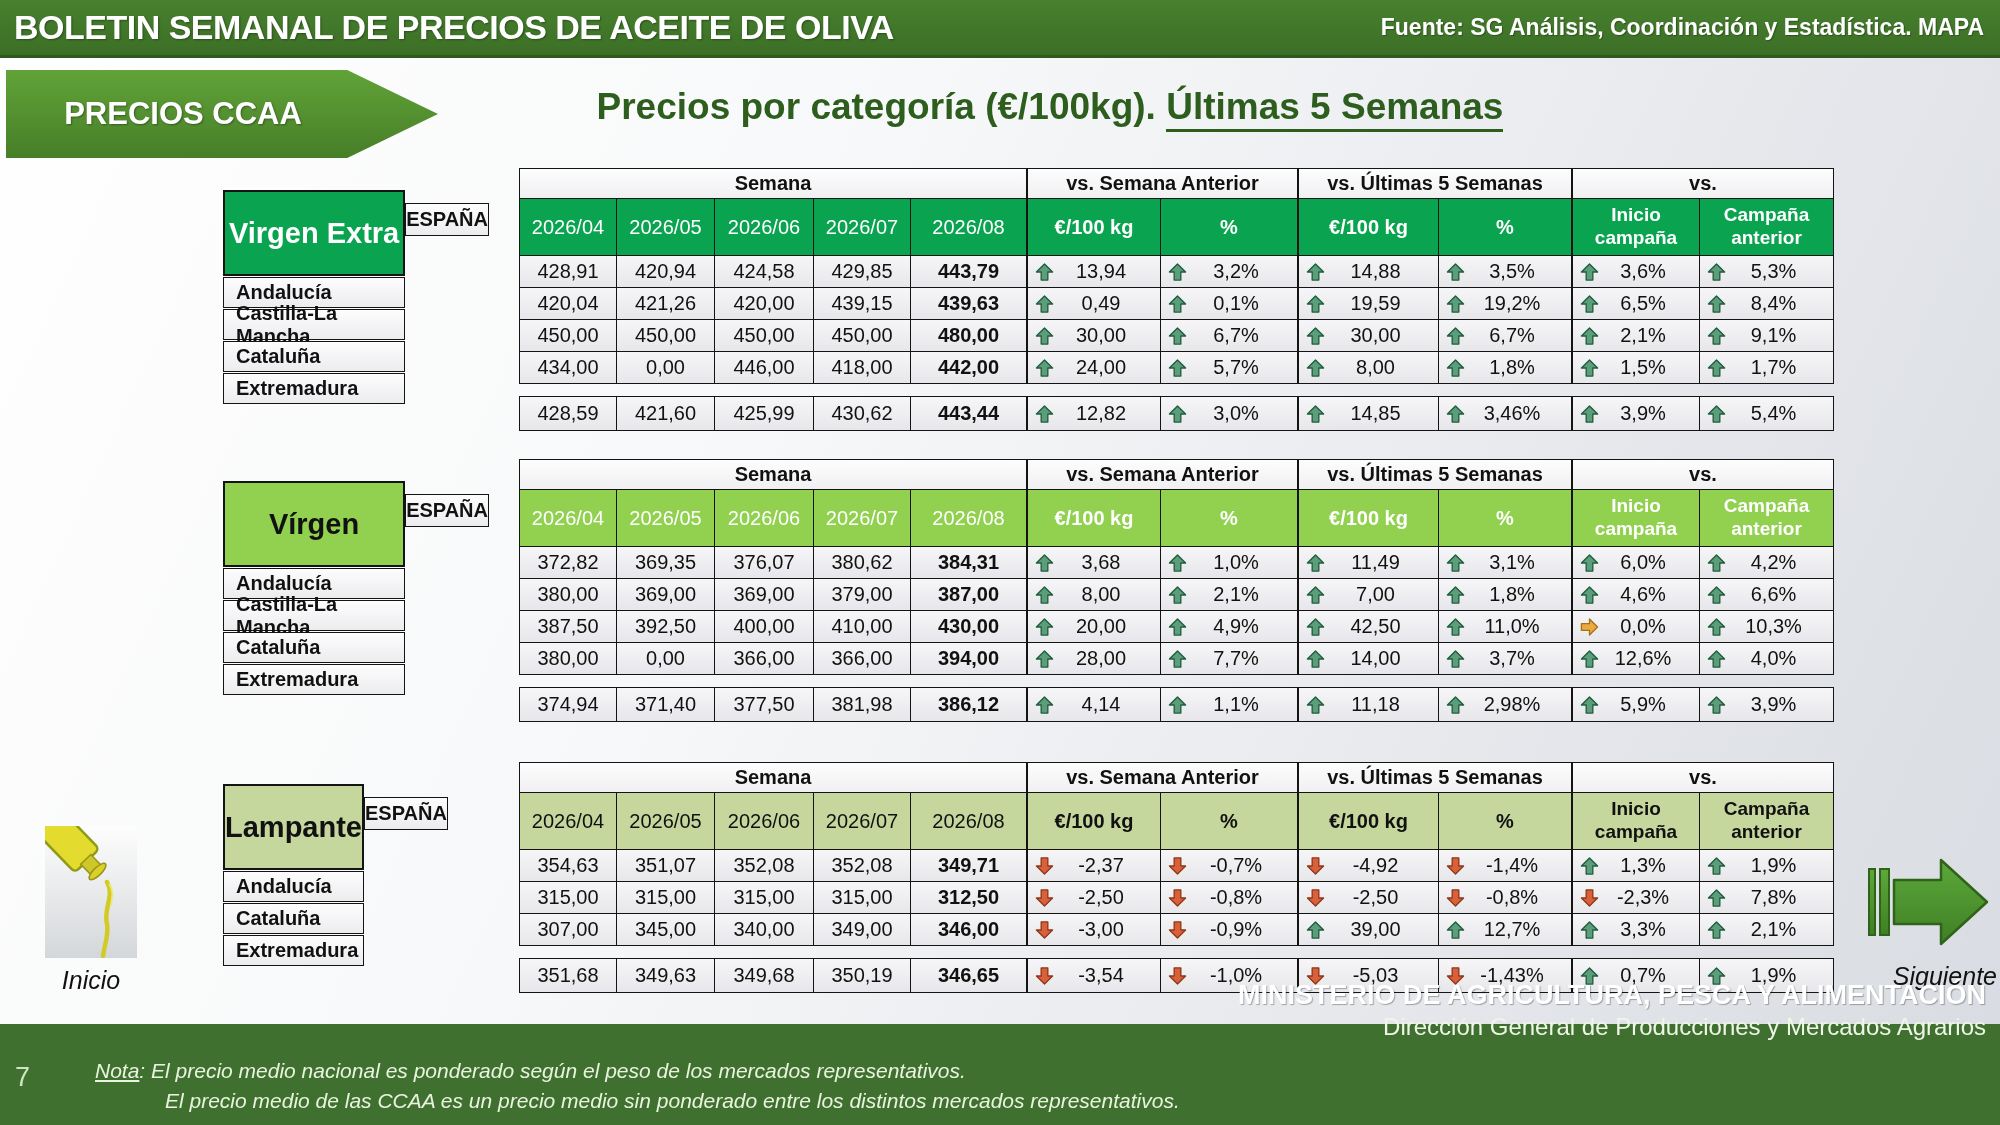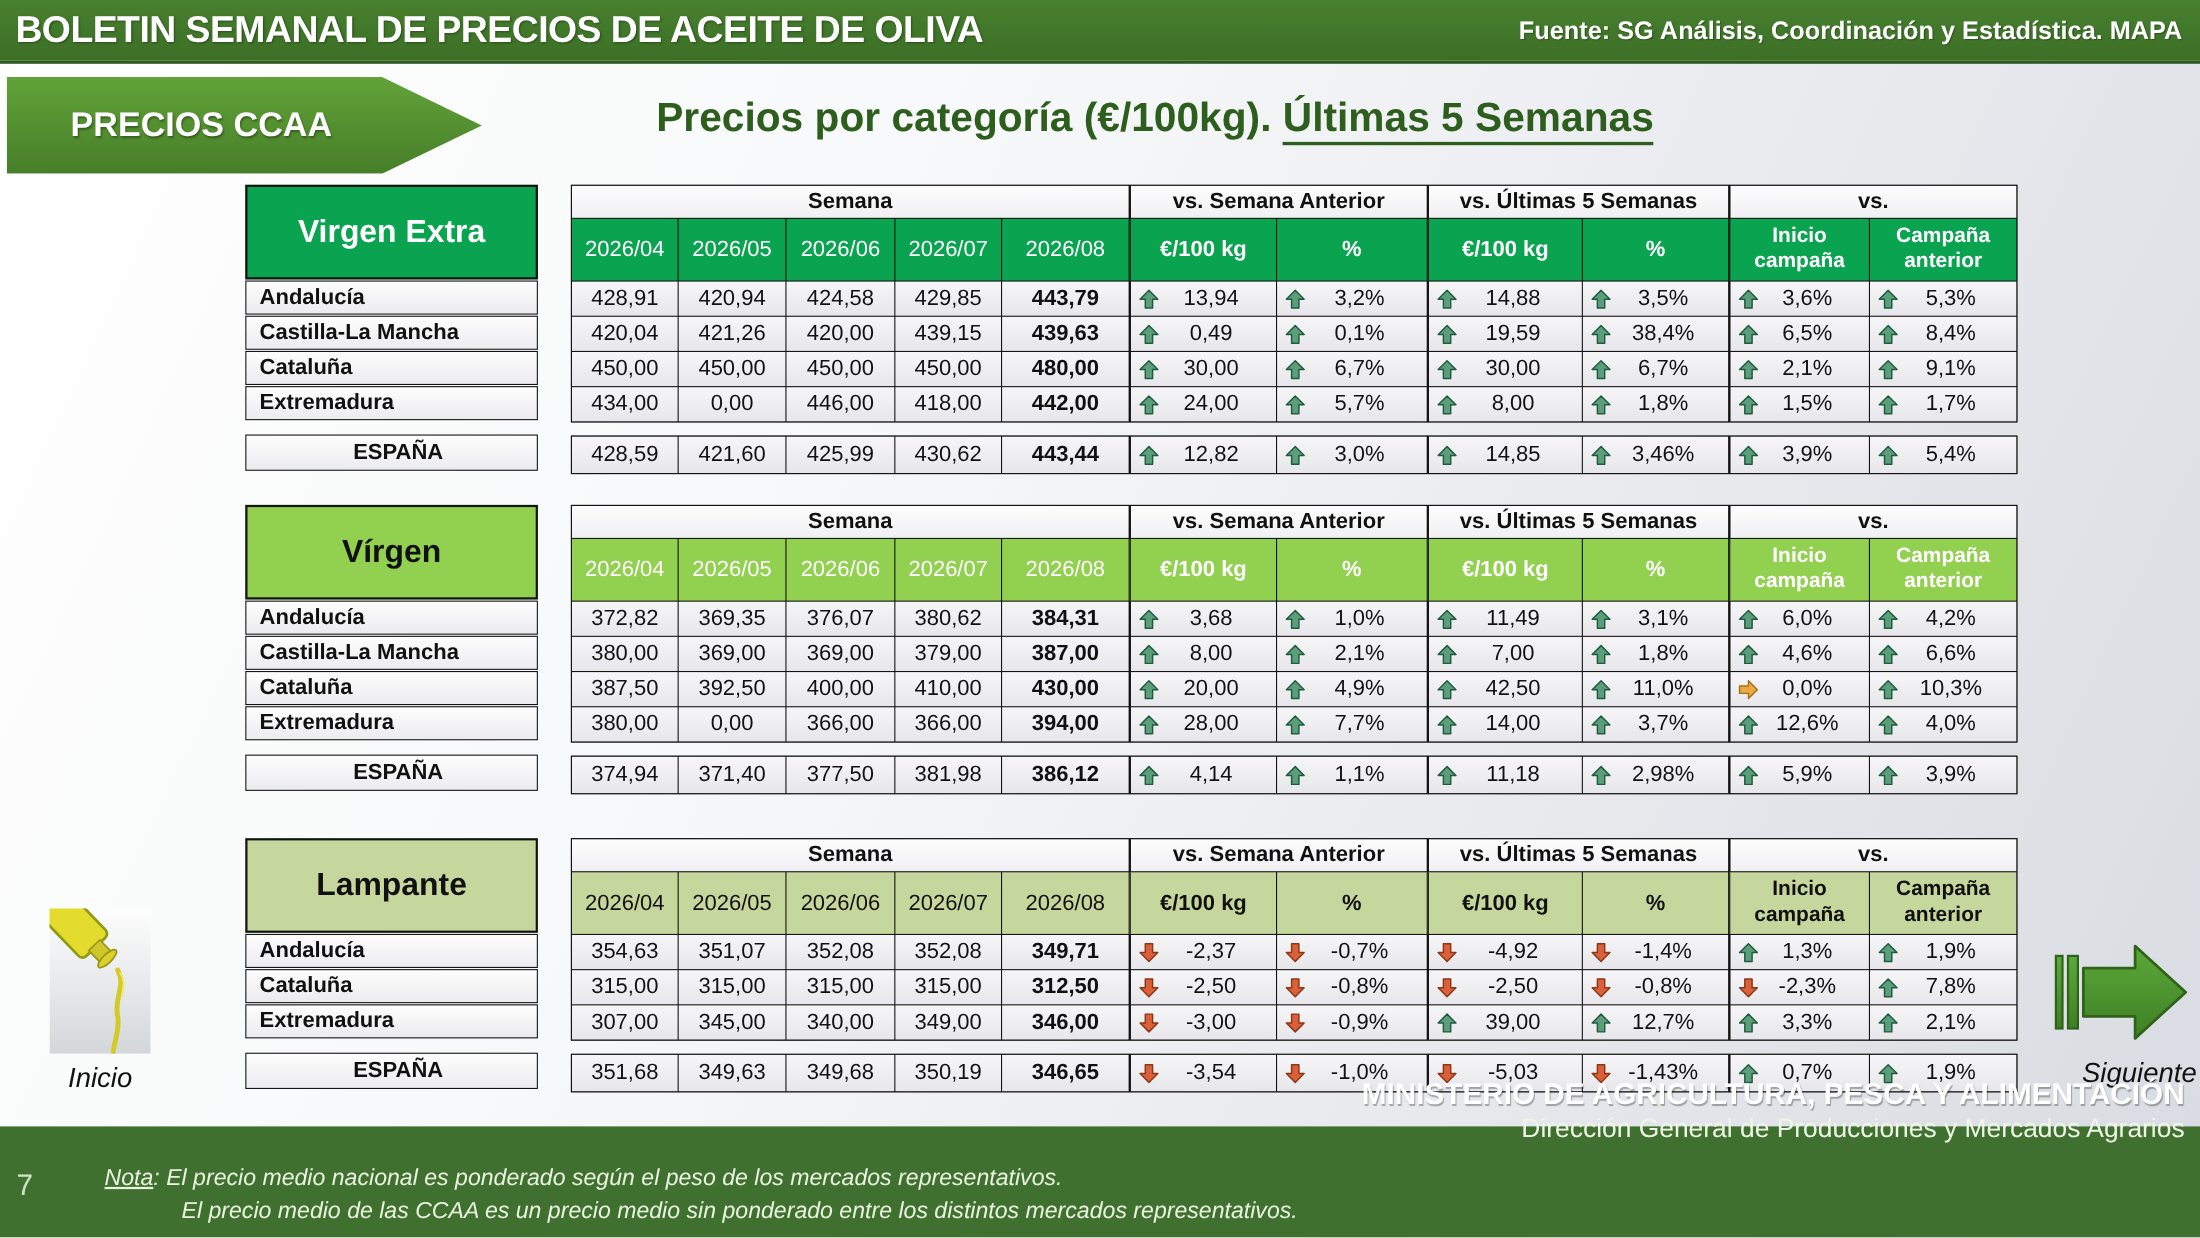--- a/index.html
+++ b/index.html
@@ -25,28 +25,28 @@
     display:flex;align-items:center;justify-content:center;
   }
   .banner span{color:#fff;font-weight:bold;font-size:31px;padding-right:78px;text-shadow:1px 1px 2px rgba(0,0,0,.35);}
   .ptitle{
     position:absolute;left:520px;top:86px;width:1060px;text-align:center;
     color:#2d5e1e;font-weight:bold;font-size:37px;
   }
   .ptitle .und{border-bottom:3px solid #2d5e1e;padding-bottom:2px;}
   
   .tbl{position:absolute;left:223px;display:flex;gap:17px;}
-  .lcol{width:266px;display:flex;flex-direction:column;}
+  .lcol{width:266px;display:flex;flex-direction:row;margin-top:22px;}
   .labels.main{display:grid;grid-template-rows:86px;grid-auto-rows:31px;gap:1px;}
   .labels.tot{margin-top:13px;display:grid;grid-auto-rows:33px;}
   .cat{border:2px solid #141414;box-sizing:border-box;display:flex;align-items:center;justify-content:center;
        font-weight:bold;font-size:29px;}
   .lab{border:1.5px solid #141414;box-sizing:border-box;background:linear-gradient(180deg,#fdfdfd,#ececef);
        font-weight:bold;font-size:20px;color:#111;display:flex;align-items:center;padding-left:12px;}
-  .lab.esp{justify-content:center;padding-left:12px;}
+  .lab.esp{justify-content:center;padding-left:0;}
   .grid{display:grid;grid-template-columns:96px 97px 98px 96px 115px 133px 136px 140px 132px 127px 133px;
         gap:1px;background:#141414;border:1.5px solid #141414;width:max-content;height:max-content;margin-left:13px;}
   .grid.main{grid-template-rows:29px 56px;grid-auto-rows:31px;}
   .grid.tot{margin-top:12px;grid-auto-rows:33px;}
   .c{background:#fff;display:flex;align-items:center;justify-content:center;font-size:20px;color:#111;box-sizing:border-box;}
   .h1{background:linear-gradient(180deg,#fdfdfd,#f0f0f3);font-weight:bold;font-size:20px;}
   .h2{font-weight:bold;font-size:20px;}
   .h2.wk{font-weight:normal;}
   .h2.two{white-space:pre-line;text-align:center;line-height:1.2;font-size:19px;}
   .v{background:linear-gradient(180deg,#f6f6f8,#e7e7eb);}
@@ -180,21 +180,21 @@
         <div class="c vscell gs">
           <svg viewBox="0 0 20 20" class="arr">
             <polygon points="10,1.5 18.5,10 13.5,10 13.5,18.5 6.5,18.5 6.5,10 1.5,10" fill="#5c9e7b" stroke="#1f5c3c" stroke-width="1.4" stroke-linejoin="round"></polygon>
           </svg>
           <span class="vv">19,59</span>
         </div>
         <div class="c vscell">
           <svg viewBox="0 0 20 20" class="arr">
             <polygon points="10,1.5 18.5,10 13.5,10 13.5,18.5 6.5,18.5 6.5,10 1.5,10" fill="#5c9e7b" stroke="#1f5c3c" stroke-width="1.4" stroke-linejoin="round"></polygon>
           </svg>
-          <span class="vv">38,4%</span>
+          <span class="vv">19,2%</span>
         </div>
         <div class="c vscell gs">
           <svg viewBox="0 0 20 20" class="arr">
             <polygon points="10,1.5 18.5,10 13.5,10 13.5,18.5 6.5,18.5 6.5,10 1.5,10" fill="#5c9e7b" stroke="#1f5c3c" stroke-width="1.4" stroke-linejoin="round"></polygon>
           </svg>
           <span class="vv">6,5%</span>
         </div>
         <div class="c vscell">
           <svg viewBox="0 0 20 20" class="arr">
             <polygon points="10,1.5 18.5,10 13.5,10 13.5,18.5 6.5,18.5 6.5,10 1.5,10" fill="#5c9e7b" stroke="#1f5c3c" stroke-width="1.4" stroke-linejoin="round"></polygon>

